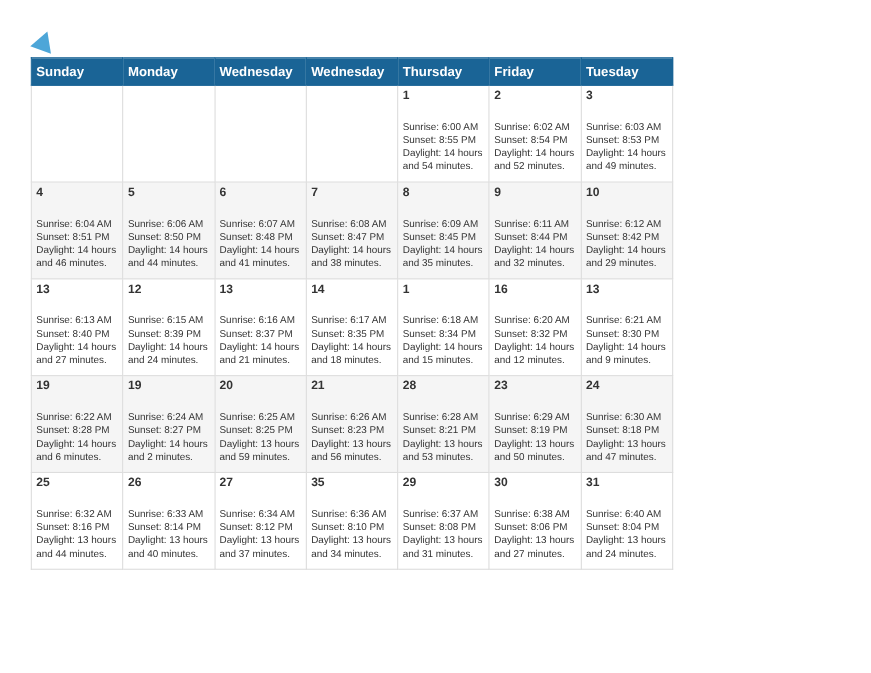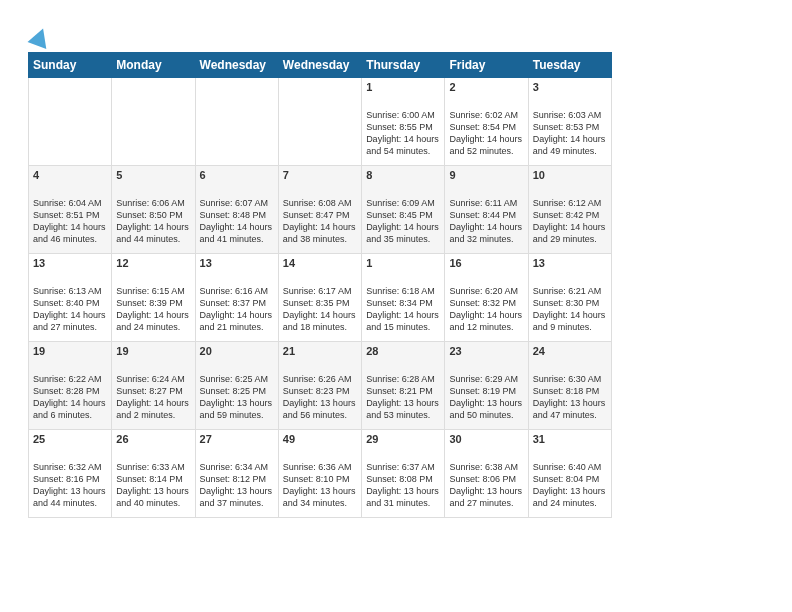--- a/index.html
+++ b/index.html
@@ -247,21 +247,21 @@
           </td>
           <td>
             <span class="day-num">26</span>
             <div class="cell-text">Sunrise: 6:33 AM<br>Sunset: 8:14 PM<br>Daylight: 13 hours<br>and 40 minutes.</div>
           </td>
           <td>
             <span class="day-num">27</span>
             <div class="cell-text">Sunrise: 6:34 AM<br>Sunset: 8:12 PM<br>Daylight: 13 hours<br>and 37 minutes.</div>
           </td>
           <td>
-            <span class="day-num">49</span>
+            <span class="day-num">35</span>
             <div class="cell-text">Sunrise: 6:36 AM<br>Sunset: 8:10 PM<br>Daylight: 13 hours<br>and 34 minutes.</div>
           </td>
           <td>
             <span class="day-num">29</span>
             <div class="cell-text">Sunrise: 6:37 AM<br>Sunset: 8:08 PM<br>Daylight: 13 hours<br>and 31 minutes.</div>
           </td>
           <td>
             <span class="day-num">30</span>
             <div class="cell-text">Sunrise: 6:38 AM<br>Sunset: 8:06 PM<br>Daylight: 13 hours<br>and 27 minutes.</div>
           </td>

